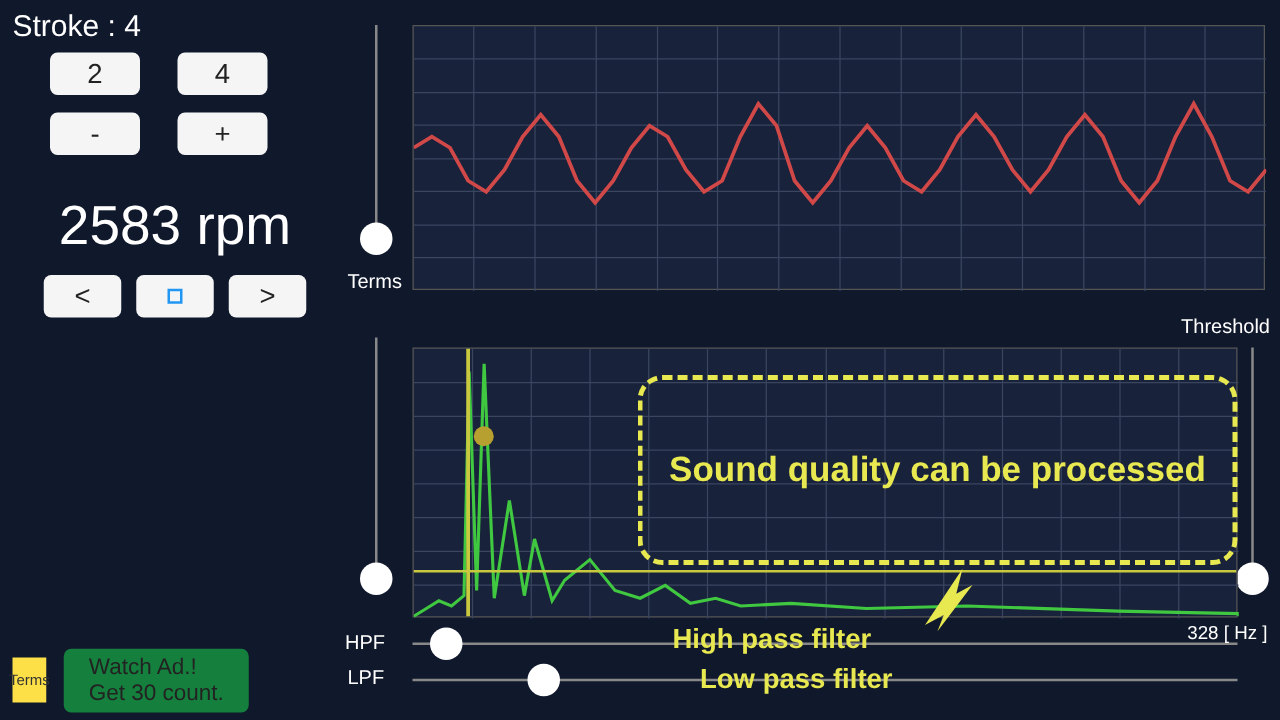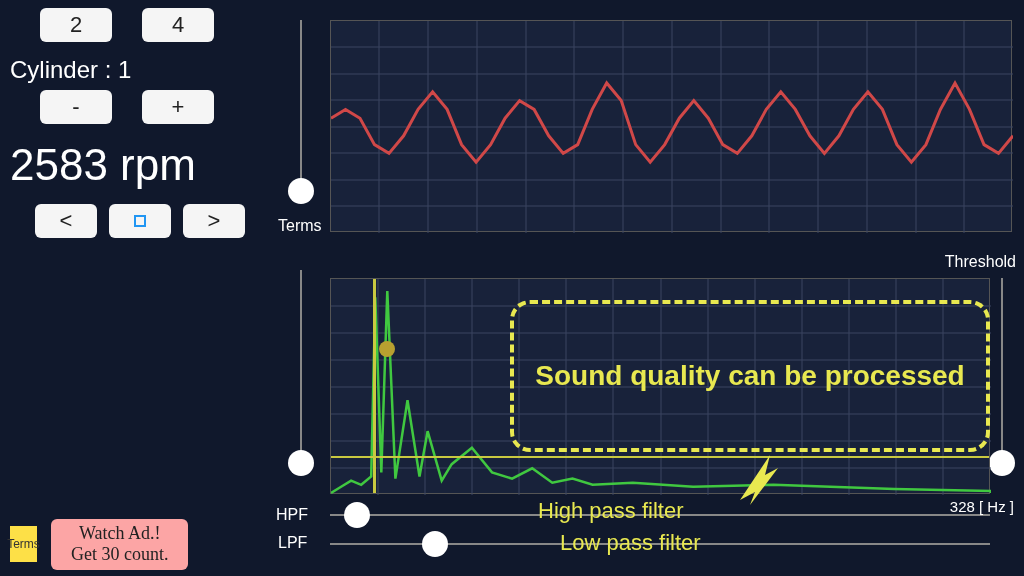--- a/index.html
+++ b/index.html
@@ -41,22 +41,22 @@
     font-weight: 500;
     cursor: pointer;
   }
   .big-text {
     font-size: 40px;
     text-align: center;
     margin-top: 40px;
   }
   .rpm-text {
     font-size: 44px;
-    text-align: left;
-    margin-top: 16px;
+    text-align: center;
+    margin-top: 32px;
   }
   .nav-row {
     display: flex;
     gap: 12px;
     justify-content: center;
     margin-top: 14px;
   }
   .nav-btn {
     background: #f5f5f5;
     color: #222;
@@ -93,29 +93,27 @@
     color: #333;
     width: 27px;
     height: 36px;
     display: flex;
     align-items: center;
     justify-content: center;
     font-size: 12px;
     cursor: pointer;
   }
   .ad-btn {
-    background: #fca5a5;
+    background: #15803d;
     color: #222;
     padding: 4px 20px;
     border-radius: 6px;
-    text-align: center;
     font-size: 18px;
     line-height: 1.2;
     cursor: pointer;
-    font-family: Liberation Serif, serif;
   }
   .gain-slider {
     position: absolute;
     left: 291px;
     top: 20px;
     width: 20px;
     height: 230px;
   }
   .slider-track-v {
     position: absolute;
@@ -202,21 +200,21 @@
   }
   .annotation-text {
     color: #e8e850;
     font-size: 28px;
     font-weight: bold;
   }
   .filter-label {
     position: absolute;
     color: #e8e850;
     font-size: 22px;
-    font-weight: normal;
+    font-weight: bold;
     text-align: center;
   }
   .hpf-ann { left: 538px; top: 498px; }
   .lpf-ann { left: 560px; top: 530px; }
   .left-slider-v {
     position: absolute;
     left: 291px;
     top: 270px;
     width: 20px;
     height: 210px;
@@ -240,25 +238,25 @@
     width: 16px;
     height: 16px;
     background: #b8a030;
     border-radius: 50%;
   }
 </style>
 </head>
 <body>
 
 <div class="left-panel">
+  <div class="label">Stroke : 4</div>
   <div class="btn-row">
     <div class="btn">2</div>
     <div class="btn">4</div>
   </div>
-  <div class="label">Cylinder : 1</div>
   <div class="btn-row">
     <div class="btn">-</div>
     <div class="btn">+</div>
   </div>
   <div class="rpm-text">2583 rpm</div>
   <div class="nav-row">
     <div class="nav-btn">&lt;</div>
     <div class="nav-btn">
         <span class="stop-icon"></span>
       </div>

